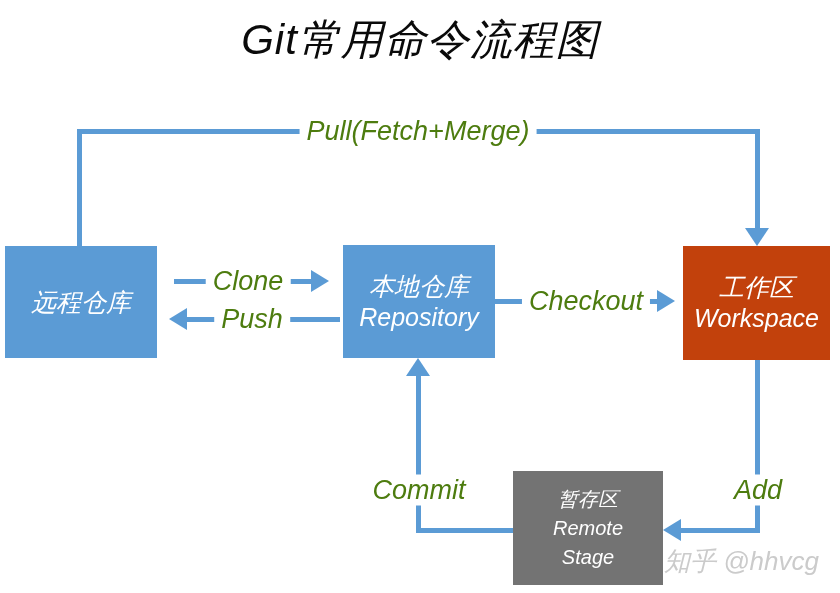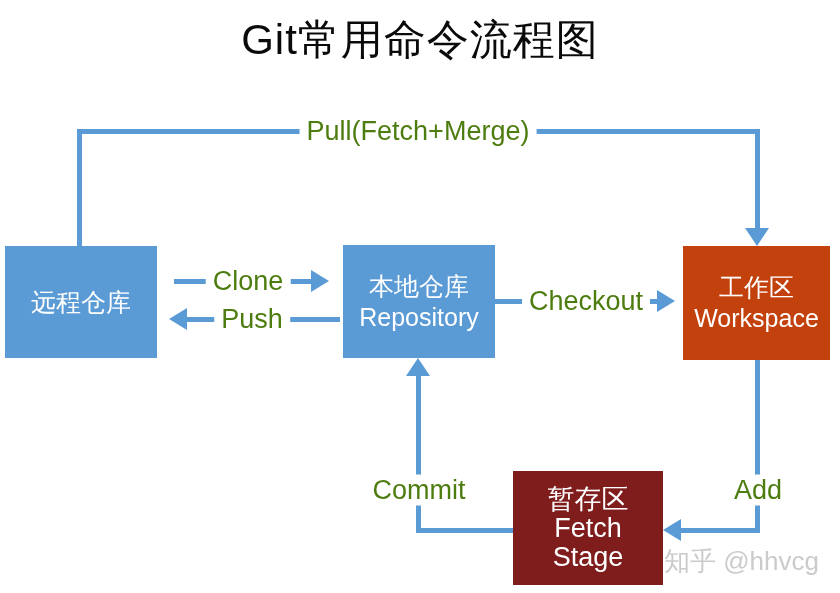--- a/index.html
+++ b/index.html
@@ -1,15 +1,15 @@
 <!DOCTYPE html>
 <html><head>
 <meta charset="utf-8">
 <style>
-  * { margin:0; padding:0; box-sizing:border-box; }
+  * { margin:0; padding:0; box-sizing:border-box;font-style:italic; }
   html,body { background:#ffffff; }
   #stage {
     position:relative;
     width:840px; height:593px;
     background:#ffffff;
     overflow:hidden;
     font-family:"Liberation Sans","DejaVu Sans",sans-serif;
   }
   .diagram-title {
     position:absolute;
@@ -95,21 +95,21 @@
   <div class="node" style="left: 343px; top: 245px; width: 152px; height: 113px; background-color: rgb(91, 155, 213);">
     <span>本地仓库</span>
     <span>Repository</span>
   </div>
 
   <div class="node" style="left: 683px; top: 246px; width: 147px; height: 114px; background-color: #c2410c;">
     <span>工作区</span>
     <span>Workspace</span>
   </div>
 
-  <div class="node" style="left: 513px; top: 471px; width: 150px; height: 114px; line-height: 29px; font-size: 27px; background-color: #7f1d1d;">
+  <div class="node" style="left: 513px; top: 471px; width: 150px; height: 114px; line-height: 29px; font-size: 20px; background-color: #737373;">
     <span>暂存区</span>
-    <span>Fetch</span>
+    <span>Remote</span>
     <span>Stage</span>
   </div>
 
   <div class="watermark">知乎 @hhvcg</div>
 
 </div>
 
 </body></html>

